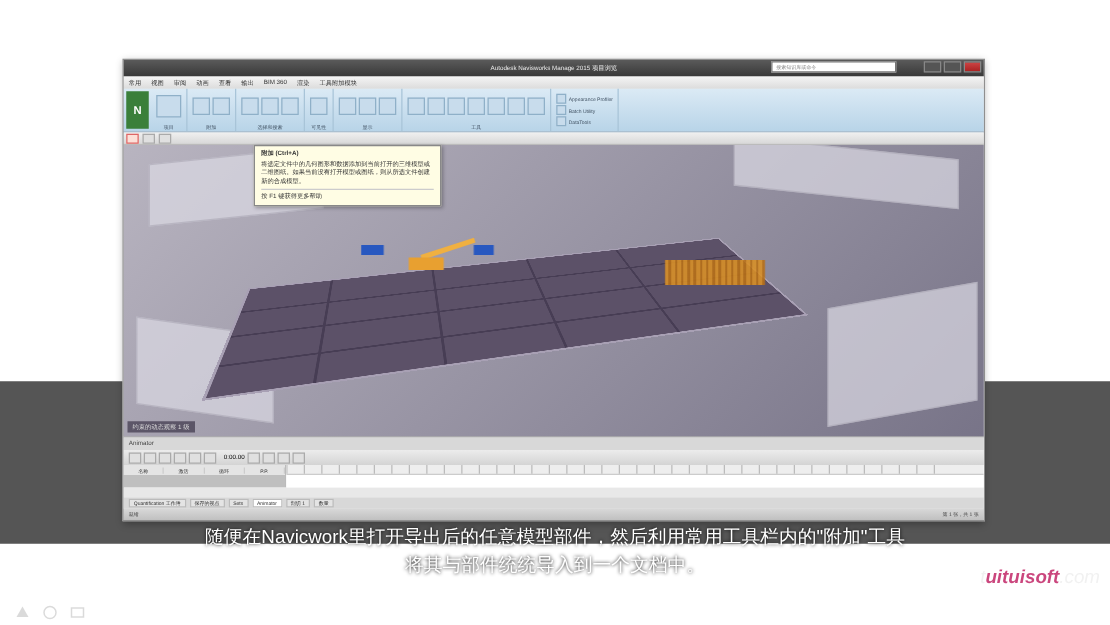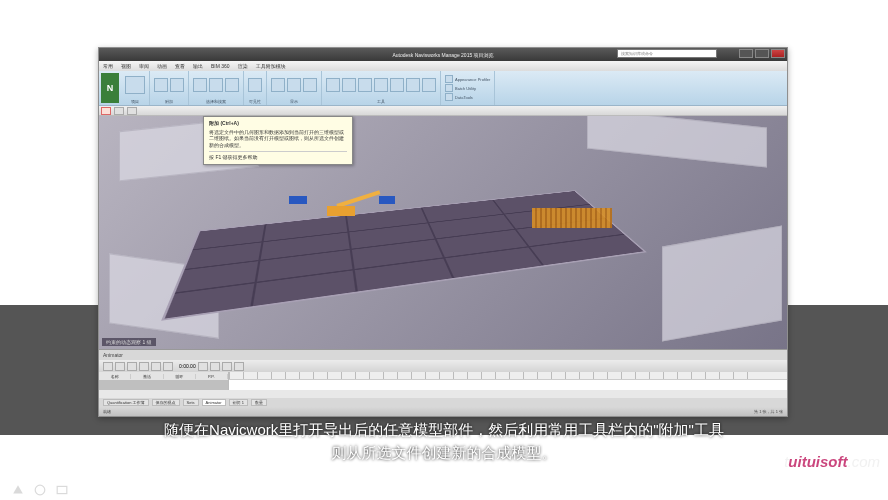--- a/index.html
+++ b/index.html
@@ -288,21 +288,21 @@
     </div>
 
     <div class="statusbar">
       <span>就绪</span>
       <span>第 1 张，共 1 张</span>
     </div>
   </div>
 
   <div class="caption">
     <div>随便在Navicwork里打开导出后的任意模型部件，然后利用常用工具栏内的"附加"工具</div>
-    <div>则从所选文件创建新的合成模型。</div>
+    <div>将其与部件统统导入到一个文档中。</div>
   </div>
 
   <div class="watermark">
     <span>t</span><b>uituisoft</b><span>.com</span>
   </div>
 
   <div class="footer-icons">
     <svg class="ficon" viewBox="0 0 10 10">
         <path d="M5 1l4 7H1z" fill="#888"></path>
       </svg>

